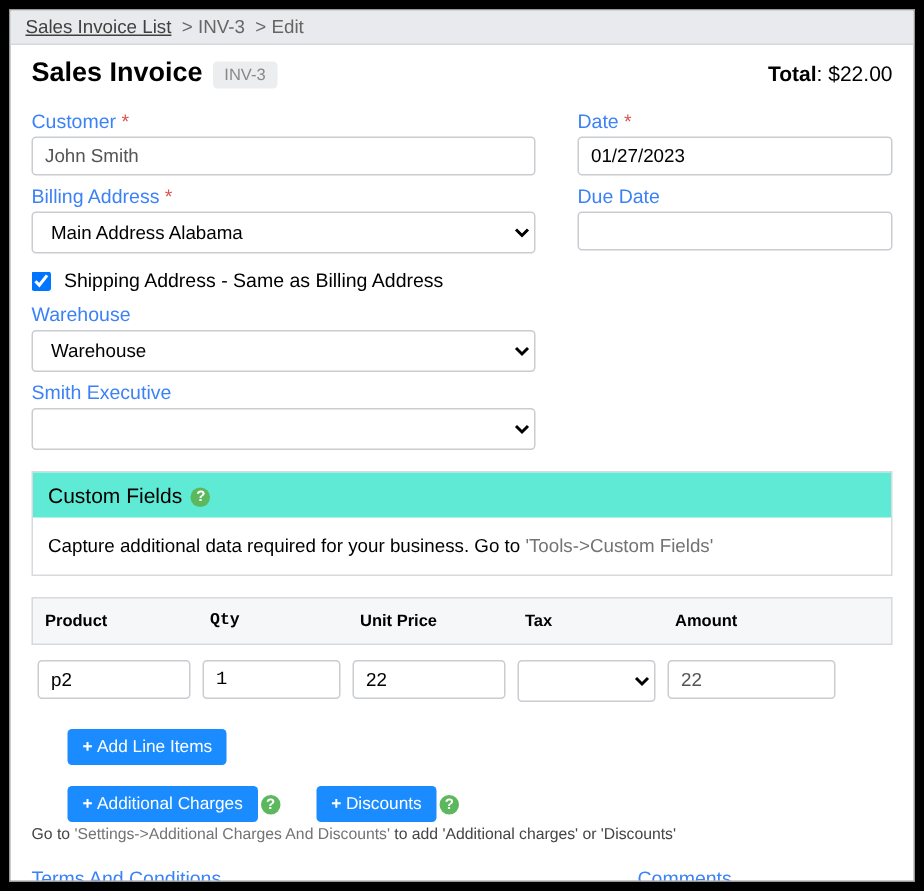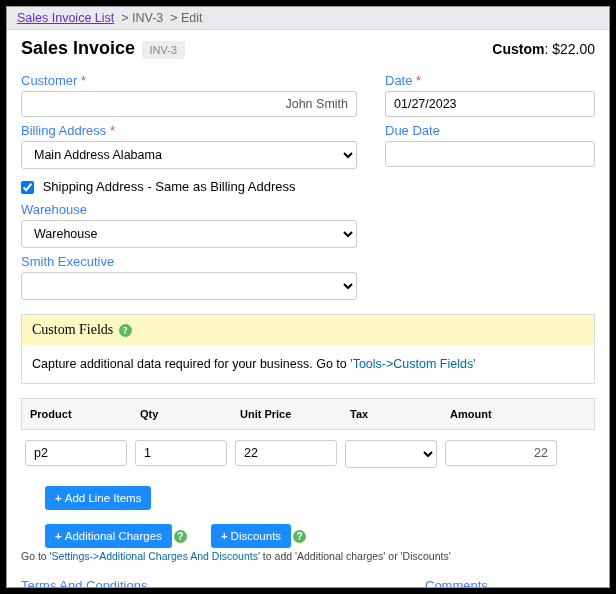--- a/index.html
+++ b/index.html
@@ -1,43 +1,43 @@
 <!DOCTYPE html>
 <html><head>
 <meta charset="utf-8">
 <style>
 * { box-sizing: border-box; margin: 0; padding: 0; }
 body { font-family: "Segoe UI", Arial, sans-serif; background: #000; padding: 6px; }
 .frame { background: #fff; width: 604px; height: 582px; overflow: hidden; border: 1px solid #999; }
 .breadcrumb { background: #e8eaed; border-bottom: 1px solid #d5d8dc; padding: 4px 10px; font-size: 12.5px; color: #666; }
-.breadcrumb a { color: #6d28d9; text-decoration: underline; }
+.breadcrumb a { color: #404040; text-decoration: underline; }
 .content { padding: 8px 14px; }
 .top-row { display: flex; justify-content: space-between; align-items: center; margin-bottom: 8px; }
 h2 { font-size: 18px; font-weight: 600; display: inline-block; margin-right: 2px; }
 .inv-badge { background: #ecedef; color: #888; font-size: 11px; padding: 3px 8px; border-radius: 3px; vertical-align: middle; }
 .total { font-size: 14px; }
 .two-col { display: flex; gap: 28px; }
 .col-l { flex: 1; } .col-r { width: 210px; }
 .label { font-size: 13px; color: #3b82f6; margin: 6px 0 3px; display: block; }
 .req::after { content: " *"; color: #d9534f; }
 input[type=text], select, textarea { width: 100%; border: 1px solid #c9ccd0; border-radius: 3px; padding: 5px 8px; font-size: 12.5px; background: #fff; font-family: inherit; }
-.readonly { background: #eef0f2; color: #555; text-align: right; }
+.readonly { background: #eef0f2; color: #555; }
 .chk-row { margin: 10px 0 8px; font-size: 13px; }
 .chk-row input { margin-right: 5px; vertical-align: middle; }
 .section { border: 1px solid #d7d9dc; margin-top: 14px; }
-.section-hd { background: #fef9c3; padding: 7px 10px; font-size: 14px; font-family: Liberation Serif, serif; }
+.section-hd { background: #5eead4; padding: 7px 10px; font-size: 14px; }
 .help-dot { display: inline-block; width: 13px; height: 13px; background: #5cb85c; color: #fff; border-radius: 50%; font-size: 10px; text-align: center; line-height: 13px; font-weight: bold; vertical-align: middle; margin-left: 2px; }
 .section-body { padding: 12px 10px; font-size: 12.5px; }
-.link { color: #0369a1; }
+.link { color: #737373; }
 .grid { margin-top: 14px; }
 .grid-hd { display: flex; border: 1px solid #d7d9dc; background: #f6f7f8; font-size: 11px; font-weight: 600; }
 .grid-hd > div { padding: 9px 8px; }
 .grid-row { display: flex; padding: 10px 0; }
 .grid-row > div { padding: 0 4px; }
-.c-prod { width: 110px; } .c-qty { width: 100px; } .c-price { width: 110px; } .c-tax { width: 100px; } .c-amt { width: 120px; }
+.c-prod { width: 110px; } .c-qty { width: 100px; font-family: Liberation Mono, monospace; } .c-price { width: 110px; } .c-tax { width: 100px; } .c-amt { width: 120px; }
 .btn { border: none; border-radius: 3px; padding: 6px 10px; font-size: 11.5px; cursor: pointer; margin-left: 24px; }
 .btn-primary { background: #1b8cff; color: #fff; }
 .plus { font-weight: bold; margin-right: 3px; }
 .btn-row { margin-top: 8px; }
 .btn-group { margin-top: 14px; display: flex; align-items: center; }
 .small-note { font-size: 10.5px; color: #444; margin-top: 2px; }
 .bottom { display: flex; gap: 20px; margin-top: 10px; }
 .bottom .lft { flex: 1; } .bottom .rgt { width: 170px; }
 </style>
 </head>
@@ -50,21 +50,21 @@
     &nbsp;&gt;&nbsp;<span>Edit</span>
   </div>
 
   <div class="content">
     <div class="top-row">
       <div>
         <h2>Sales Invoice</h2>
         <span class="inv-badge">INV-3</span>
       </div>
       <div class="total">
-        <b>Custom</b>:
+        <b>Total</b>:
         <span>$22.00</span>
       </div>
     </div>
 
     <div class="two-col">
       <div class="col-l">
         <label class="label req">Customer</label>
         <input type="text" class="readonly" readonly="" value="John Smith" style="">
       </div>
       <div class="col-r">

